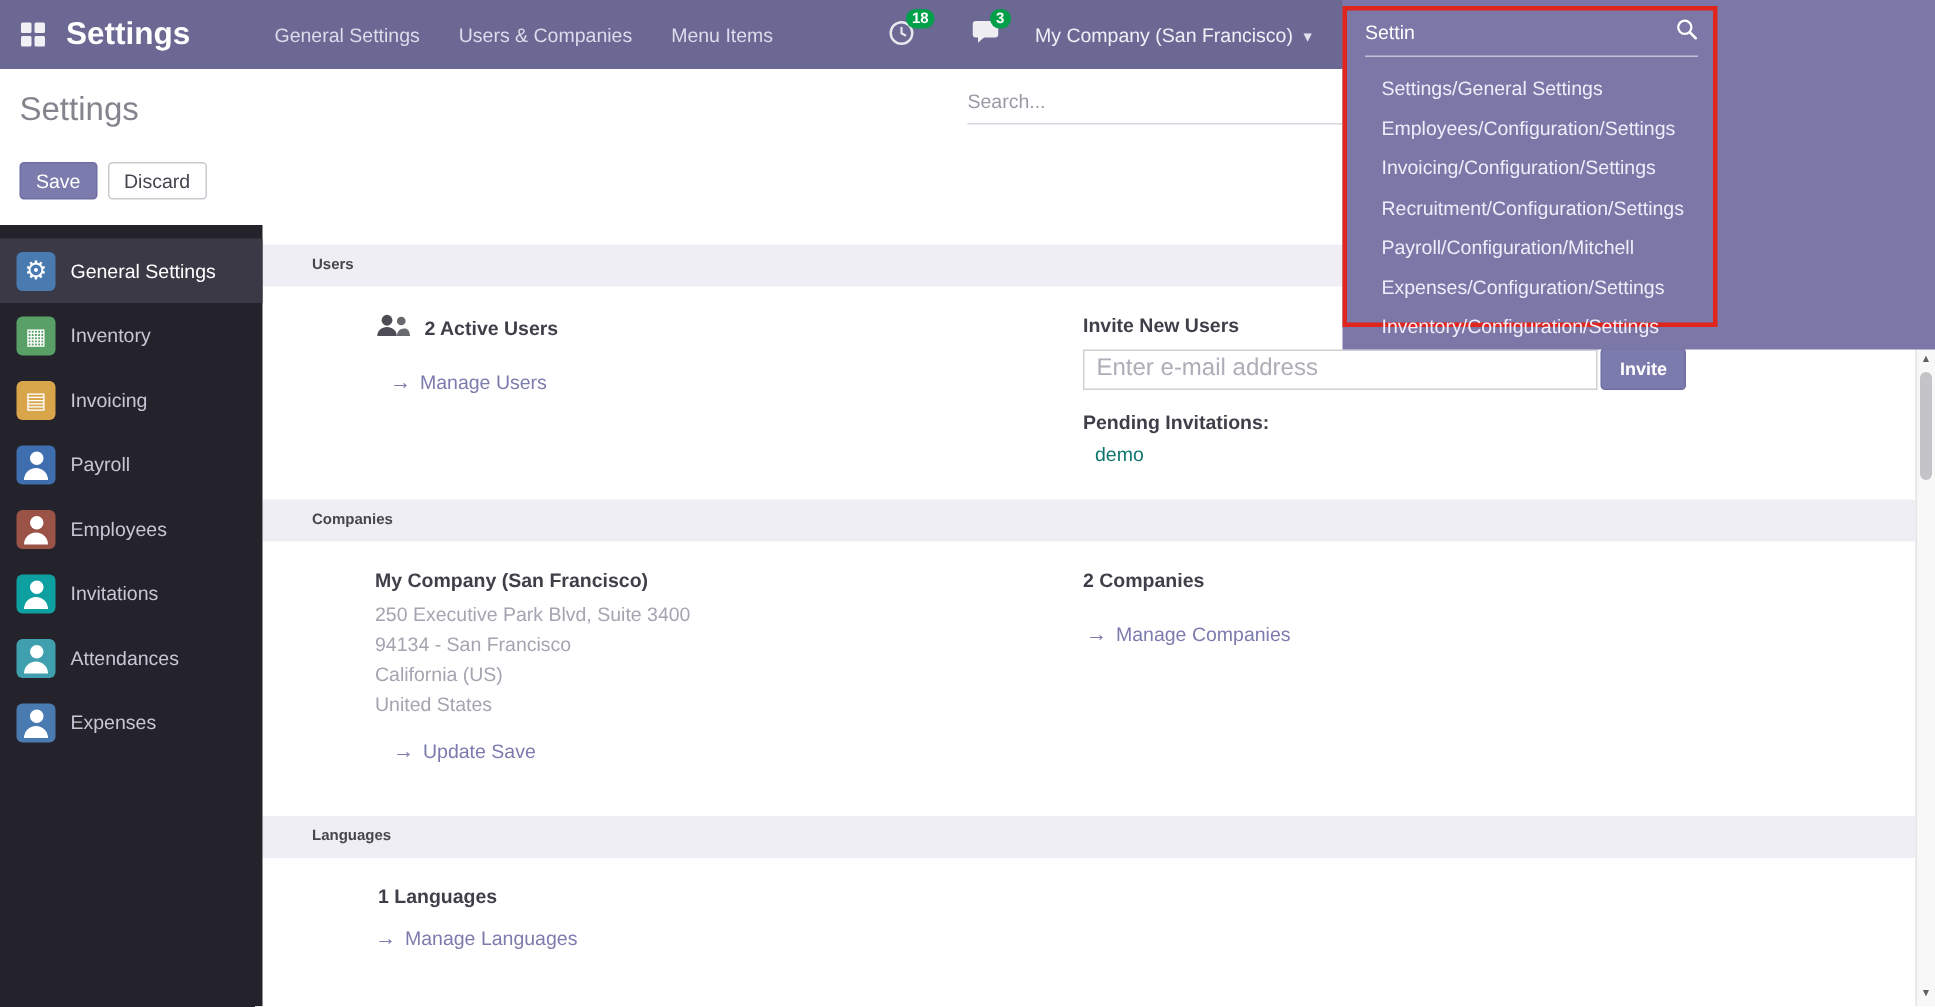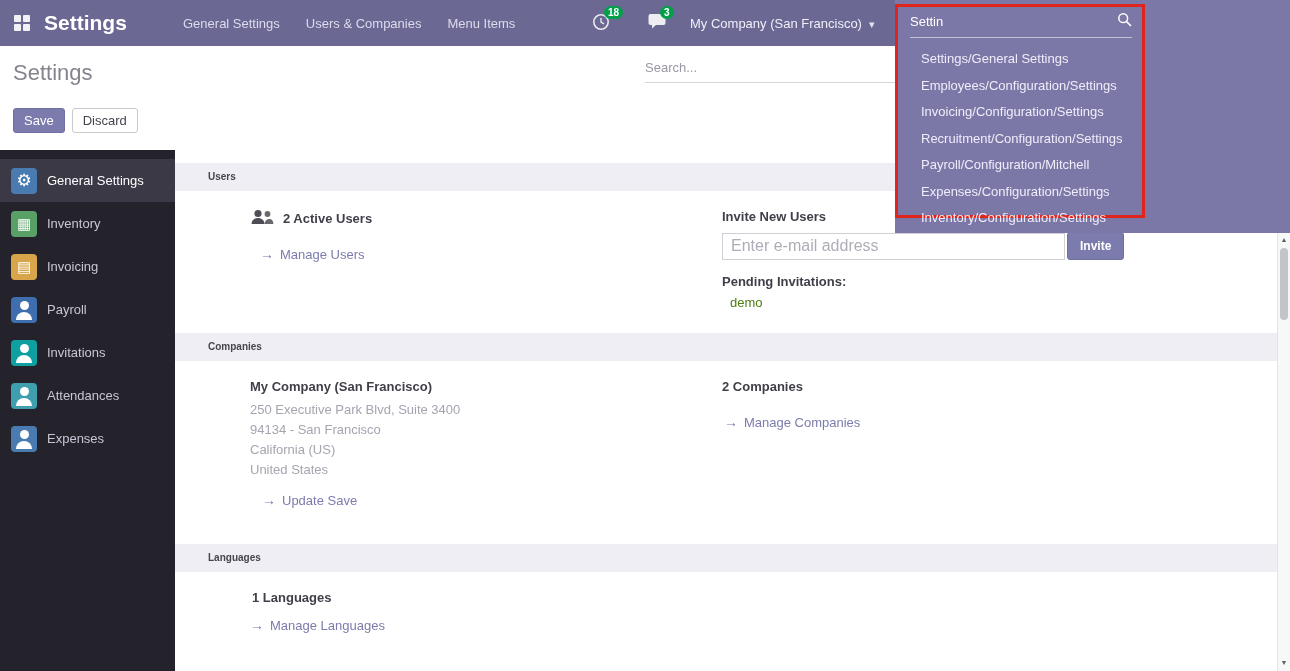--- a/index.html
+++ b/index.html
@@ -71,21 +71,21 @@
   .link-row.ml10{margin-left:10px}
   .link-row.ml12{margin-left:12px;margin-top:12px}
   .link-row.mt20{margin-top:20px;margin-left:2px}
   .link-row.mt12{margin-top:12px}
   .arrow::before{content:"→";font-weight:700;font-size:14px}
   .invite-row{display:flex;margin-top:8px;align-items:center}
   .invite-row input{width:343px;height:27px;border:1px solid #cfcfd6;padding:0 8px;font-size:16px;outline:none;color:#555;font-family:inherit}
   .invite-row input::placeholder{color:#aeadb8}
   .btn.invite{background:#7c7bad;border-color:#6f6ea2;color:#fff;height:28px;margin-left:2px;padding:0 12px;font-weight:700;font-size:12px}
   .pending{margin-top:14px}
-  .tag{color:#4d7c0f;margin-top:6px;margin-left:8px;cursor:pointer;display:inline-block}
+  .tag{color:#0f766e;margin-top:6px;margin-left:8px;cursor:pointer;display:inline-block}
   .addr div{color:#a6a4b0;line-height:20px}
   .addr{margin-top:6px}
   .lang-label{margin-left:2px}
 
   
   .vscrollbar{position:absolute;right:0;top:232px;bottom:0;width:13px;background:#f8f8f8;border-left:1px solid #e4e4e4;z-index:6;cursor:pointer}
   .sb-up,.sb-down{position:absolute;left:0;width:12px;height:12px;text-align:center;color:#606060;font-size:7px;line-height:12px}
   .sb-up{top:2px}.sb-up::before{content:"▲"}
   .sb-down{bottom:2px}.sb-down::before{content:"▼"}
   .sb-thumb{position:absolute;left:2px;top:16px;width:8px;height:72px;background:#c4c4c8;border-radius:4px}
@@ -167,20 +167,27 @@
     <div class="side-item">
       <span class="s-ico c-invoicing ico-invoicing"></span>
       <span>Invoicing</span>
     </div>
     <div class="side-item">
       <span class="s-ico c-payroll">
           <i class="ph"></i>
           <i class="pb"></i>
         </span>
       <span>Payroll</span>
+    </div>
+    <div class="side-item">
+      <span class="s-ico c-employees">
+          <i class="ph"></i>
+          <i class="pb"></i>
+        </span>
+      <span>Employees</span>
     </div>
     <div class="side-item">
       <span class="s-ico c-recruitment">
           <i class="ph"></i>
           <i class="pb"></i>
         </span>
       <span>Invitations</span>
     </div>
     <div class="side-item">
       <span class="s-ico c-attendances">

